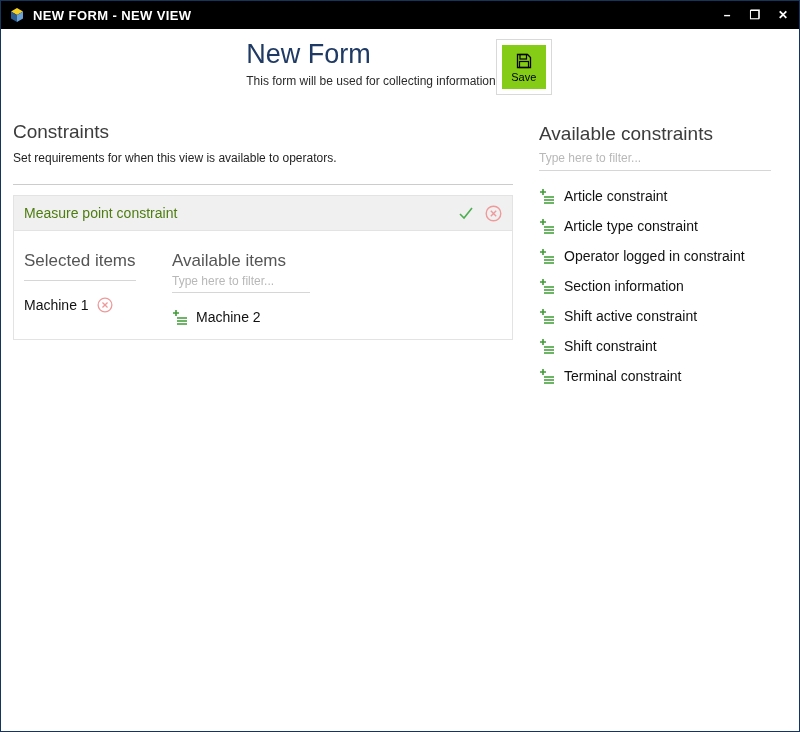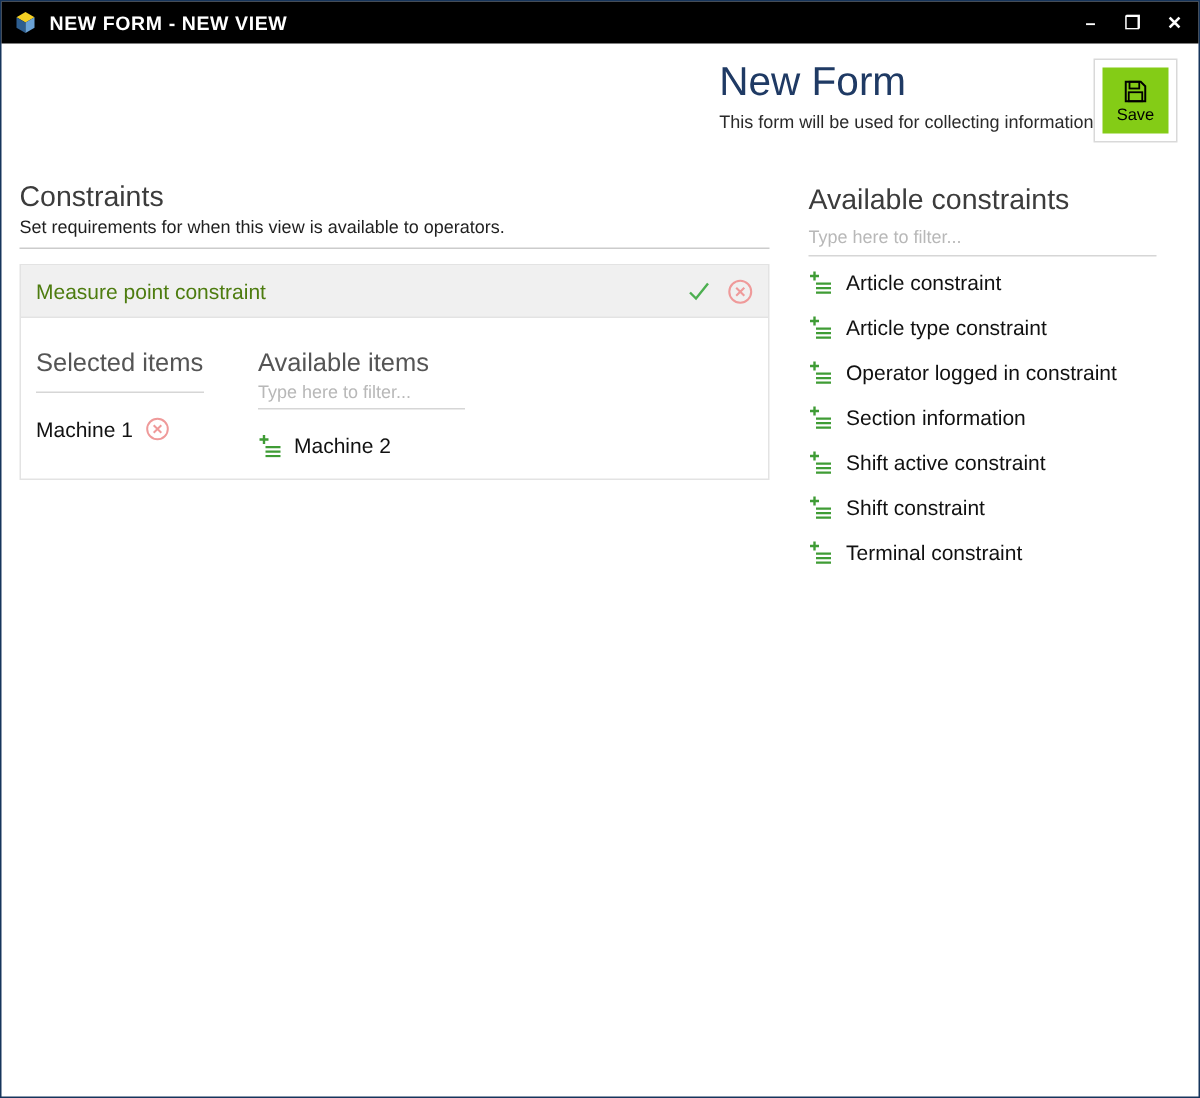--- a/index.html
+++ b/index.html
@@ -25,43 +25,43 @@
     color: #ffffff; font-size: 13px; font-weight: bold;
     letter-spacing: 0.4px;
   }
   .win-controls { margin-left: auto; display: flex; gap: 12px; align-items: center; }
   .win-btn {
     color: #ffffff; font-size: 12px; font-weight: bold;
     width: 16px; text-align: center; cursor: pointer; line-height: 16px;
   }
   
   .header {
-    display: flex; justify-content: flex-end; align-items: flex-start;
+    display: flex; justify-content: center; align-items: flex-start;
     padding: 10px 12px 14px 12px;
   }
   .page-title { color: #1f3a64; font-size: 27px; font-weight: 400; }
   .page-subtitle { color: #2a2a2a; font-size: 12px; margin-top: 4px; }
   .save-wrap {
     border: 1px solid #d9d9d9; padding: 5px; background: #ffffff;
     margin-right: 2px;
   }
   .save-btn {
     background: #84cc16; width: 44px; height: 44px;
     display: flex; flex-direction: column; align-items: center; justify-content: center;
     cursor: pointer; gap: 1px;
   }
   .save-btn .save-label { font-size: 11px; color: #000; }
   
   .main { display: flex; padding: 12px; gap: 26px; flex: 1 1 auto; align-items: flex-start; }
   .col-left { width: 500px; flex: 0 0 auto; }
   .col-right { flex: 1 1 auto; padding-top: 2px; }
   h2.section-title { font-size: 19px; font-weight: 400; color: #3c3c3c; }
   .section-subtitle {
-    font-size: 12px; color: #1f1f1f; margin-top: 1px;
-    border-bottom: 1px solid #cccccc; padding-bottom: 7px;
+    font-size: 12px; color: #1f1f1f; margin-top: 8px;
+    border-bottom: 1px solid #cccccc; padding-bottom: 19px;
   }
   
   .constraint-panel { border: 1px solid #e3e3e3; margin-top: 10px; }
   .constraint-header {
     background: #f0f0f0; border-bottom: 1px solid #e3e3e3;
     display: flex; align-items: center; padding: 8px 10px;
     font-size: 14px; color: #4d7c0f;
   }
   .constraint-header .hdr-icons { margin-left: auto; display: flex; gap: 10px; align-items: center; }
   .icon-btn { cursor: pointer; display: inline-flex; align-items: center; }
@@ -80,21 +80,21 @@
     display: flex; align-items: center; gap: 8px;
     margin-top: 16px; font-size: 14px; color: #111;
   }
   
   .ac-filter {
     border: none; border-bottom: 1px solid #d6d6d6; outline: none;
     font-size: 12px; color: #333; padding: 6px 0 5px 0; width: 232px;
     font-family: "Liberation Sans", sans-serif; background: transparent;
   }
   .ac-filter::placeholder { color: #b8b8b8; }
-  .ac-list { margin-top: 2px; }
+  .ac-list { margin-top: 10px; }
   .ac-item {
     display: flex; align-items: center; gap: 9px;
     padding: 7px 0; font-size: 14px; color: #111; cursor: pointer;
   }
   svg { display: block; }
 </style>
 </head>
 <body>
 
 <div class="window">

